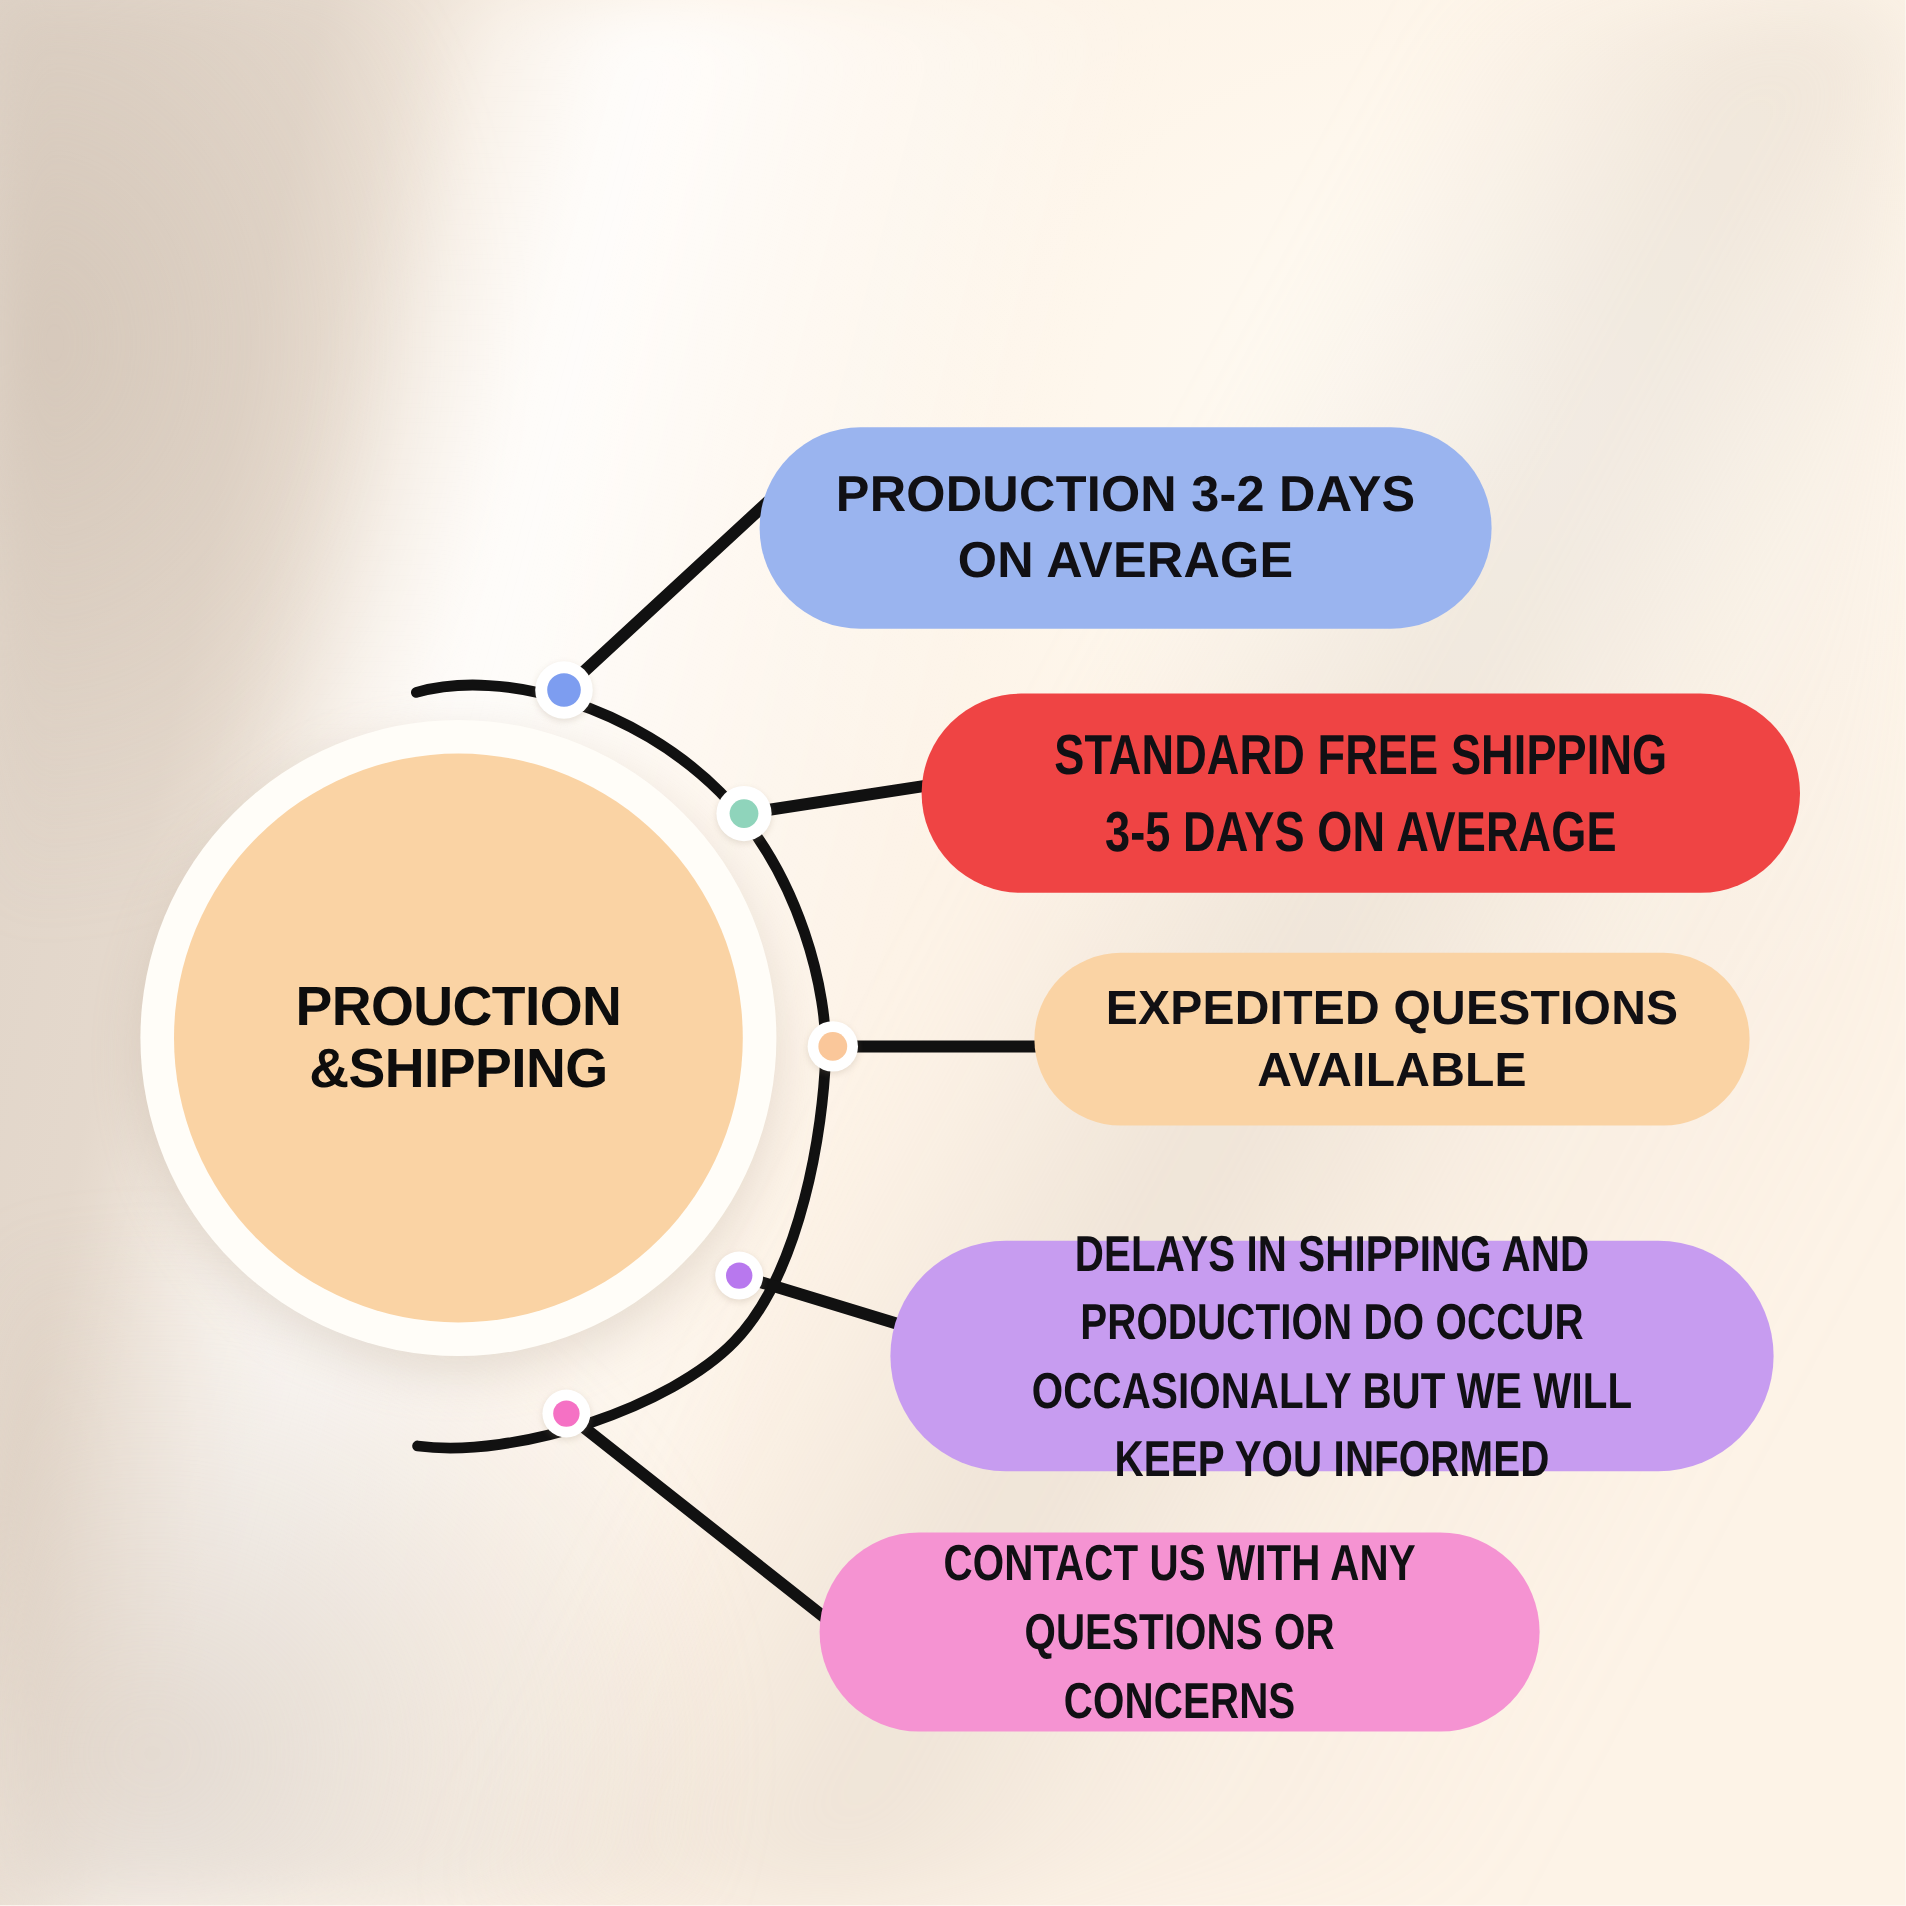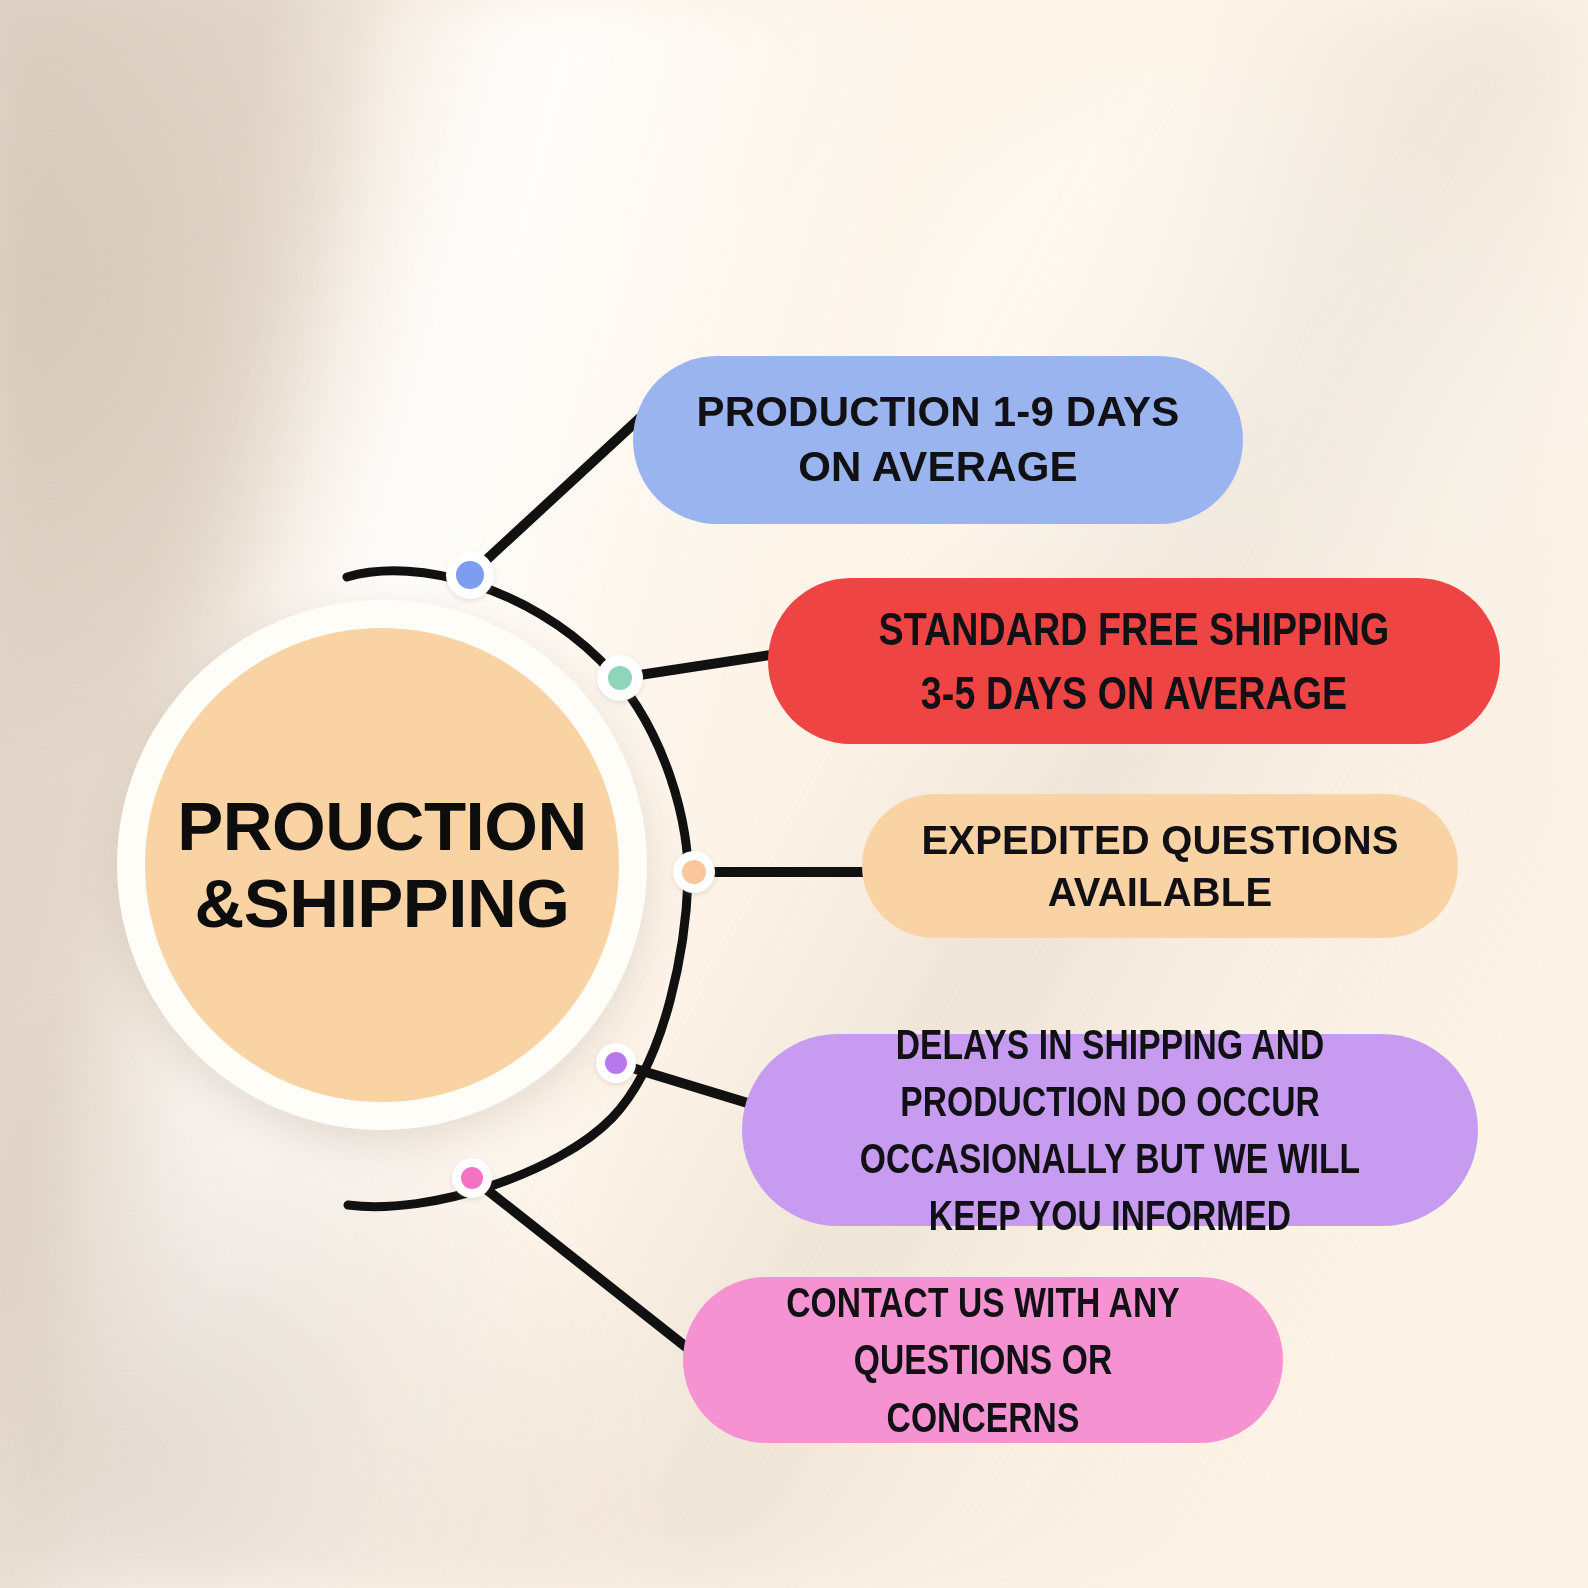--- a/index.html
+++ b/index.html
@@ -72,21 +72,21 @@
   }
   .hub-inner {
     position:absolute;
     left:28px; top:28px;
     width:474px; height:474px;
     border-radius:50%;
     background:#fad3a4;
     display:flex; align-items:center; justify-content:center;
   }
   .hub-label {
-    font-size:69px;
+    font-size:46px;
     font-weight:700;
     letter-spacing:-0.5px;
     line-height:1.12;
     text-align:center;
     color:#0d0d0d;
     white-space:pre-line;
     padding:0 24px;
   }
 
   
@@ -162,21 +162,21 @@
   </svg>
 
   <div class="hub" style="background: rgb(255, 253, 248);">
     <div class="hub-inner" style="background: rgb(250, 211, 164);">
       <div class="hub-label">PROUCTION
 &amp;SHIPPING</div>
     </div>
   </div>
 
   <div class="pill" id="pill-0" style="background: rgb(154, 180, 239);">
-    <span class="pill-geo">PRODUCTION 1-9 DAYS ON AVERAGE</span>
+    <span class="pill-geo">PRODUCTION 3-2 DAYS ON AVERAGE</span>
   </div>
 
   <div class="pill" id="pill-1" style="background: #ef4444;">
     <span class="pill-cond pill-cond-wrap">STANDARD FREE SHIPPING 3-5 DAYS ON AVERAGE</span>
   </div>
 
   <div class="pill" id="pill-2" style="background: rgb(250, 211, 164);">
     <span class="pill-geo">EXPEDITED QUESTIONS AVAILABLE</span>
   </div>
 

